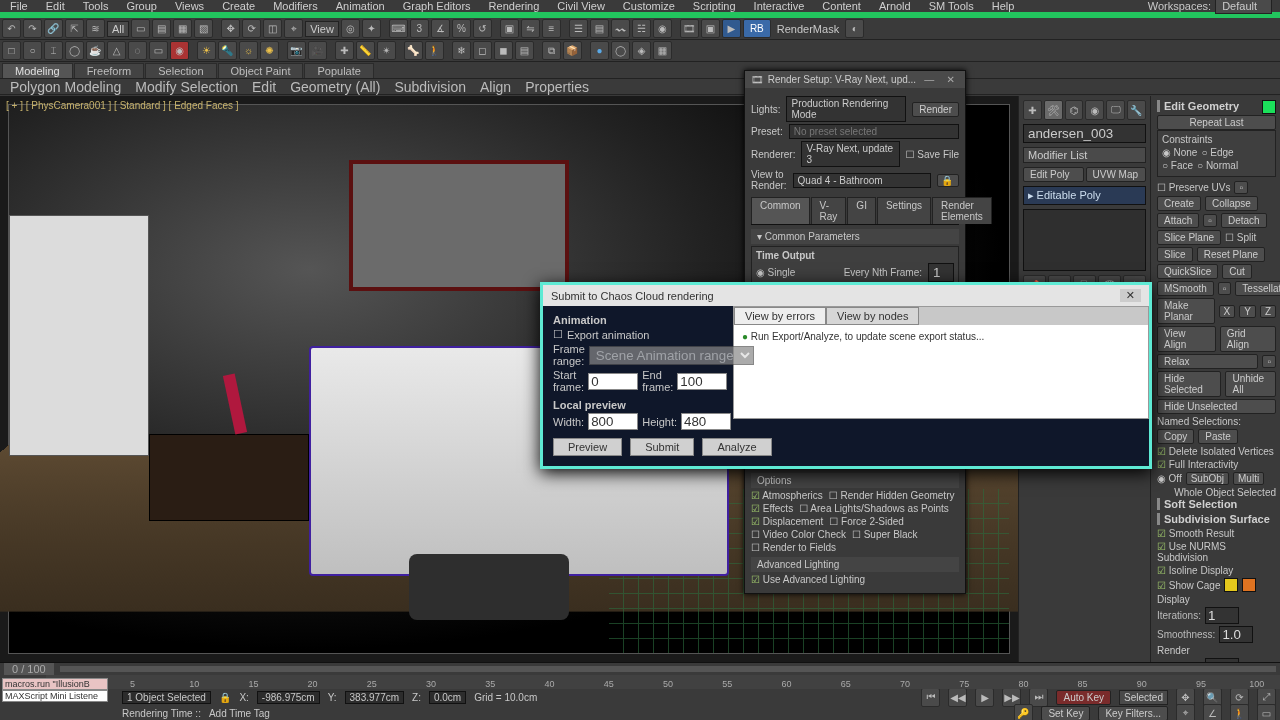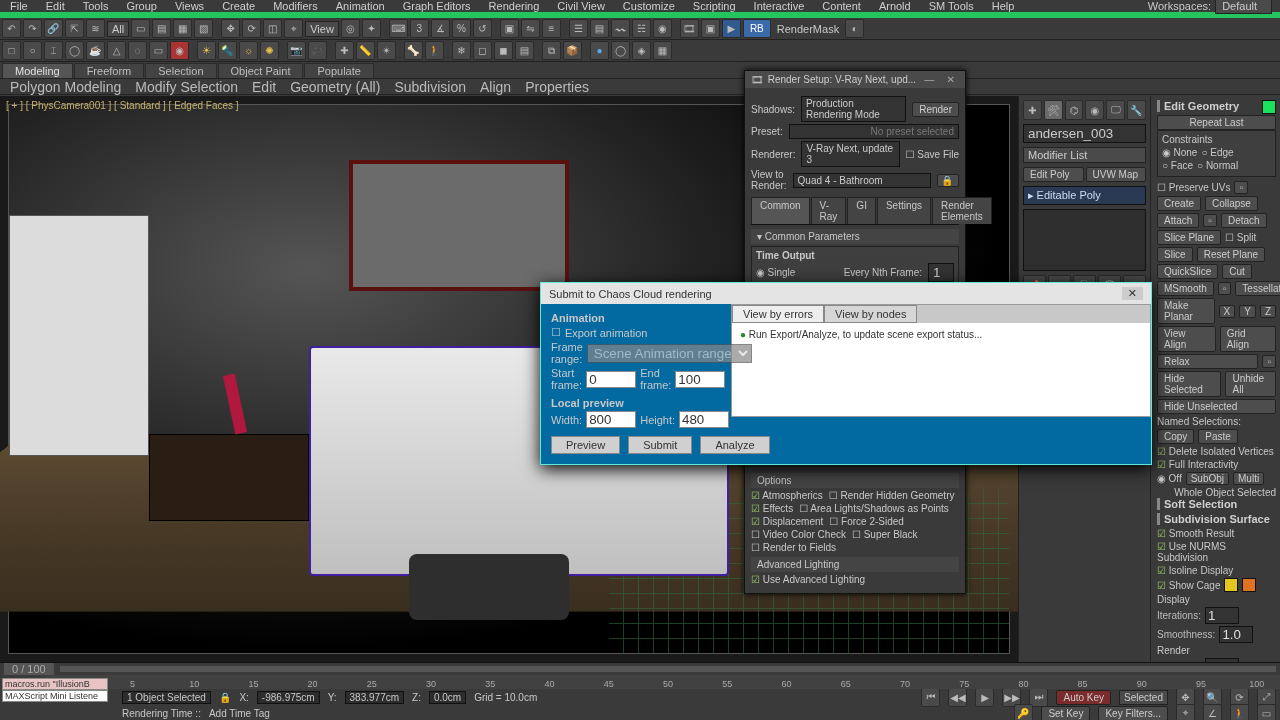--- a/index.html
+++ b/index.html
@@ -73,21 +73,21 @@
 .panel .body { padding:6px; }
 .fld { background:#333; border:1px solid #111; color:#ccc; padding:1px 4px; }
 .tabstrip{ display:flex; border-bottom:1px solid #111; margin-top:6px;}
 .tabstrip span{ padding:2px 8px; background:#444; border:1px solid #222; border-bottom:none; margin-right:1px;}
 .tabstrip span.on{ background:#555;}
 
 .sectionhdr{ background:#444; padding:2px 6px; margin:4px 0 2px;}
 .kv{ display:flex; align-items:center; gap:6px; margin:2px 0;}
 
 
-.modal { position:absolute; background:#0369a1; border:1px solid #5eead4; box-shadow:0 4px 16px #000; }
+.modal { position:absolute; background:#0f172a; border:3px solid #5eead4; box-shadow:0 4px 16px #000; }
 .modal .hdr{ background:#e4e4e4; color:#333; padding:4px 8px; display:flex; align-items:center;}
 .modal .hdr .x{ margin-left:auto; background:#ccc; padding:0 6px; color:#333;}
 .modal .left{ float:left; width:190px; padding:8px 10px;}
 .modal .right{ margin-left:190px; background:#fff; border:1px solid #999; min-height:100px; padding:0;}
 .modal .tabs2{ display:flex; background:#c8c8c8; }
 .modal .tabs2 span{ padding:2px 10px; border:1px solid #888; background:#d6d6d6; color:#333;}
 .modal .tabs2 span.on{ background:#eee;}
 .modal .msg{ padding:6px 8px; color:#333; font-size:10px;}
 .modal .msg::before{content:"● "; color:#2a8a2a;}
 .modal input[type=text]{ width:50px; background:#fff; border:1px solid #888; color:#333; padding:0 2px;}
@@ -398,27 +398,27 @@
 
 <div class="panel" style="left:744px; top:70px; width:222px;">
   <div class="title">
     <span>🎞</span>
     <span style="margin-left:4px;">Render Setup: V-Ray Next, upd...</span>
     <span class="x">—</span>
     <span class="x">✕</span>
   </div>
   <div class="body">
     <div class="kv">
-        <span>Shadows:</span>
+        <span>Lights:</span>
       <span class="fld" style="flex:1;">Production Rendering Mode</span>
       <span class="btn">Render</span>
       </div>
     <div class="kv">
         <span>Preset:</span>
-      <span class="fld" style="flex:1;color:#777;text-align:right;">No preset selected</span>
+      <span class="fld" style="flex:1;color:#777;">No preset selected</span>
       </div>
     <div class="kv">
         <span>Renderer:</span>
       <span class="fld" style="flex:1;">V-Ray Next, update 3</span>
       <span>☐ <span>Save File</span></span>
       </div>
     <div class="kv">
         <span style="white-space:pre;">View to
 Render:</span>
       <span class="fld" style="flex:1;">Quad 4 - Bathroom</span>

